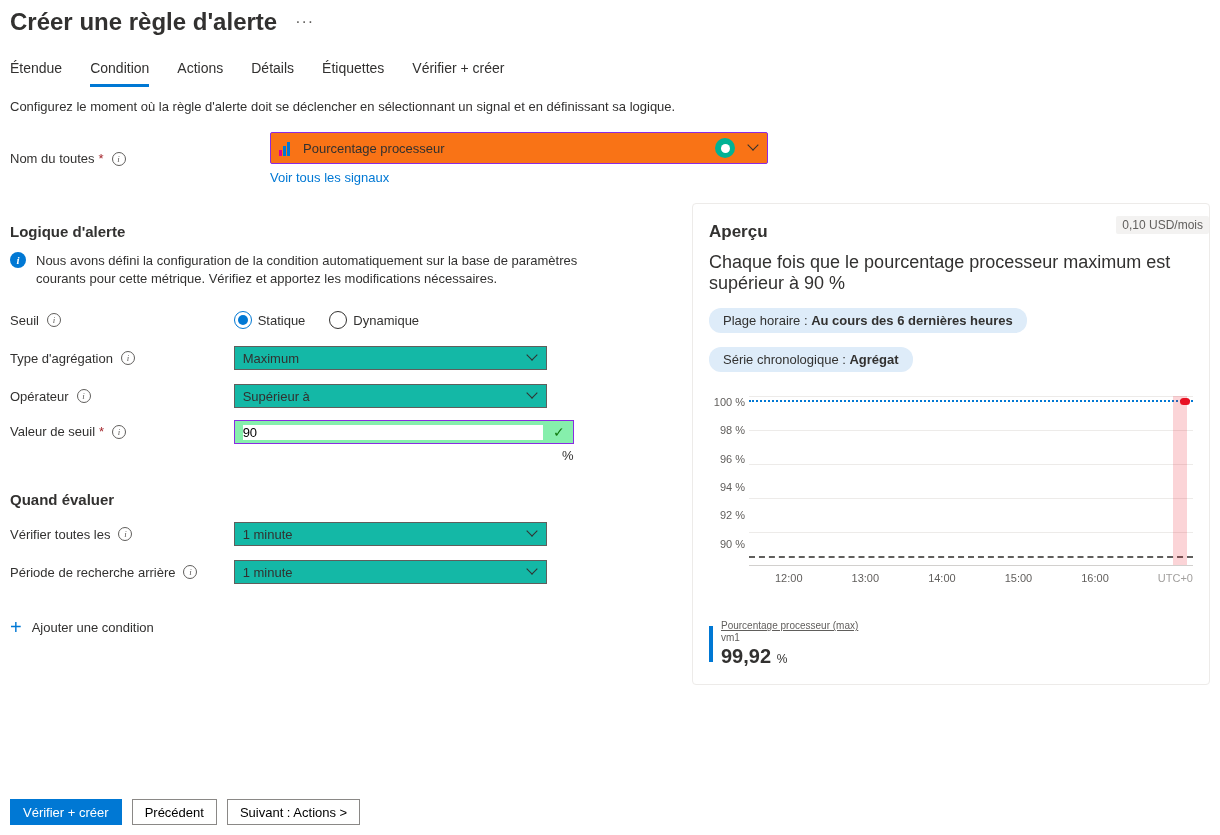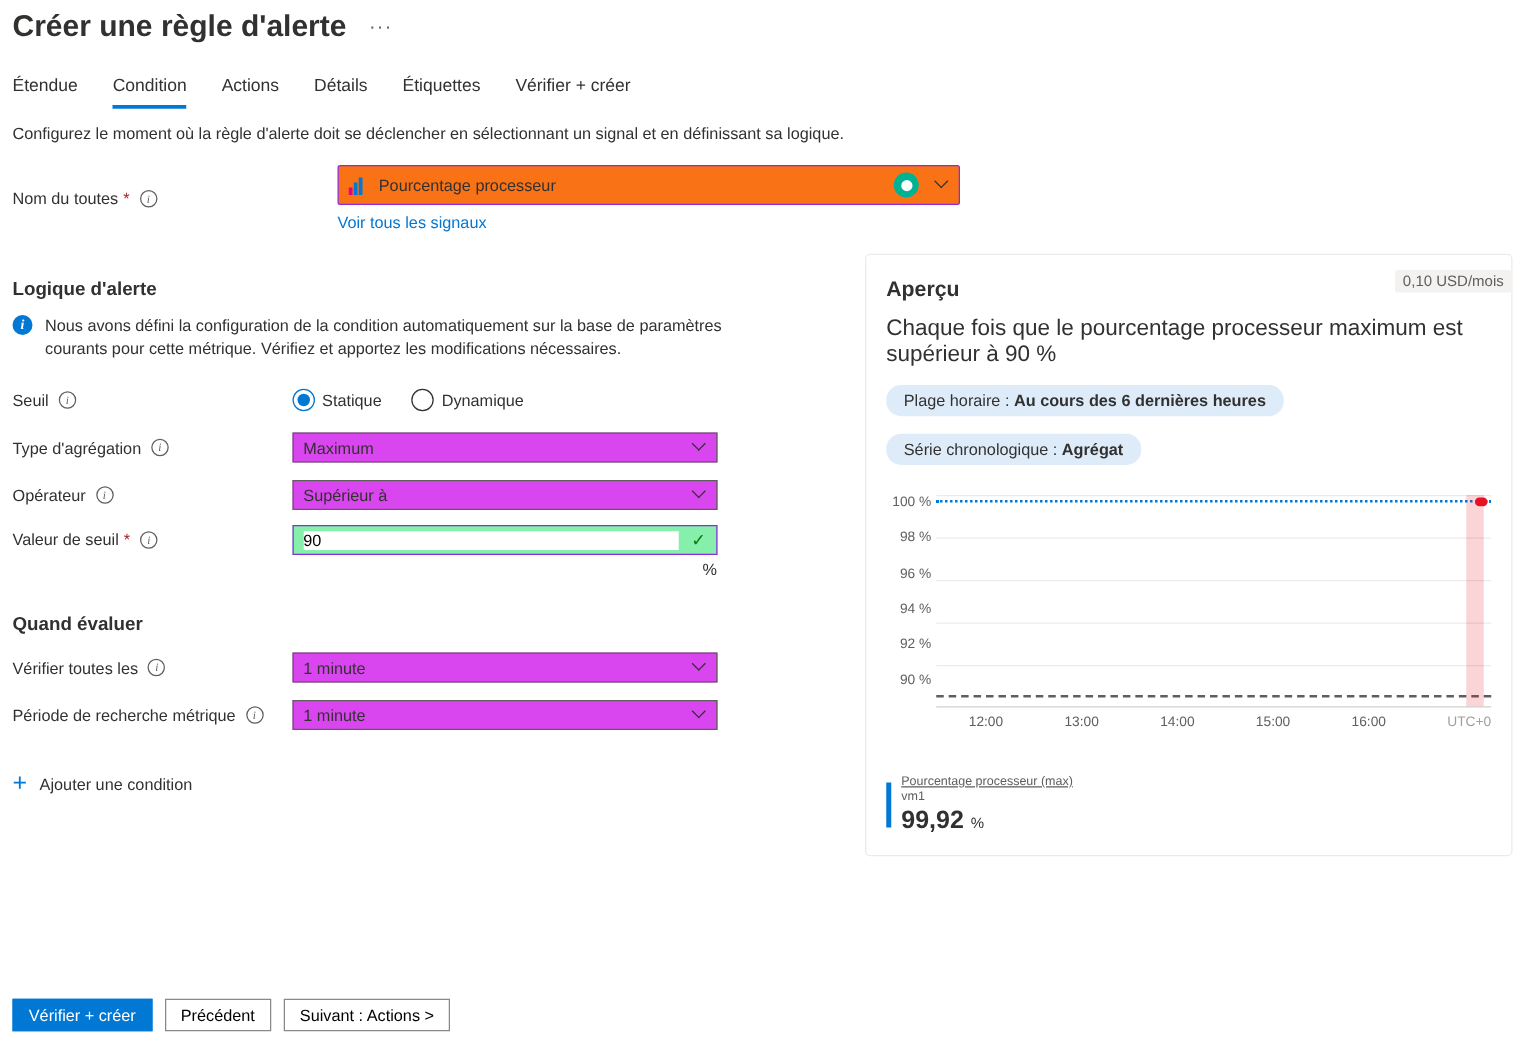--- a/index.html
+++ b/index.html
@@ -32,21 +32,21 @@
 .link { color: #0078d4; cursor: pointer; font-size: 13px; margin-top: 6px; display: inline-block; }
 .section-heading { font-size: 15px; font-weight: 600; margin: 28px 0 12px 0; }
 .info-banner { display: flex; gap: 10px; margin-bottom: 18px; }
 .info-icon { width: 16px; height: 16px; border-radius: 50%; background: #0078d4; color: #fff; display: flex; align-items: center; justify-content: center; font-size: 11px; font-weight: bold; font-style: italic; font-family: Georgia, serif; flex-shrink: 0; }
 .info-text { font-size: 13px; color: #323130; max-width: 570px; line-height: 1.4; }
 .radio-group { display: flex; gap: 24px; align-items: center; }
 .radio { display: flex; align-items: center; gap: 6px; cursor: pointer; }
 .radio-circle { width: 18px; height: 18px; border: 1px solid #323130; border-radius: 50%; display: flex; align-items: center; justify-content: center; }
 .radio-circle.checked { border-color: #0078d4; }
 .radio-circle.checked::after { content: ""; width: 10px; height: 10px; background: #0078d4; border-radius: 50%; }
-.dropdown { display: flex; align-items: center; justify-content: space-between; height: 24px; border: 1px solid #605e5c; padding: 0 8px; cursor: pointer; background: #d946ef; width: 340px; font-size: 13px; }
+.dropdown { display: flex; align-items: center; justify-content: space-between; height: 24px; border: 1px solid #605e5c; padding: 0 8px; cursor: pointer; background: #14b8a6; width: 313px; font-size: 13px; }
 .text-input-wrap { display: flex; align-items: center; justify-content: space-between; height: 24px; border: 1px solid #8a2be2; padding: 0 8px; width: 340px; background: #86efac; }
 .text-input-wrap input { border: none; outline: none; width: 300px; font-size: 13px; font-family: inherit; }
 .check-mark { color: #107c10; font-size: 14px; }
 .unit-label { text-align: right; width: 340px; font-size: 13px; margin-top: 4px; }
 .two-col { display: flex; gap: 30px; align-items: flex-start; }
 .left-col { width: 652px; }
 .right-col { flex: 1; border: 1px solid #edebe9; border-radius: 4px; padding: 18px 16px 16px 16px; margin-top: 8px; min-height: 440px; position: relative; }
 .preview-header { display: flex; justify-content: space-between; align-items: baseline; }
 .preview-title { font-size: 17px; font-weight: 600; }
 .preview-cost { font-size: 12px; color: #605e5c; background: #f3f2f1; padding: 2px 6px; border-radius: 2px; position: absolute; right: 0; top: 12px; }
@@ -203,21 +203,21 @@
         <div class="form-ctrl-col">
           <div class="dropdown">
             <span>1 minute</span>
             <span class="chev-down"></span>
           </div>
         </div>
       </div>
 
       <div class="form-row">
         <div class="form-label-col">
-          <span>Période de recherche métrique</span>
+          <span>Période de recherche arrière</span>
           <span class="info-circle">i</span>
         </div>
         <div class="form-ctrl-col">
           <div class="dropdown">
             <span>1 minute</span>
             <span class="chev-down"></span>
           </div>
         </div>
       </div>
 

